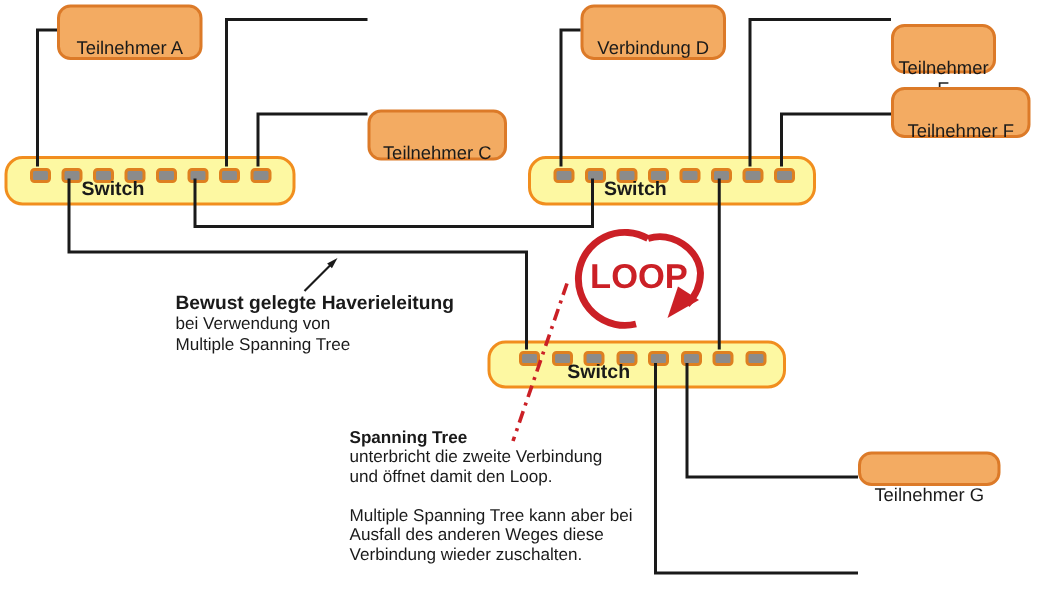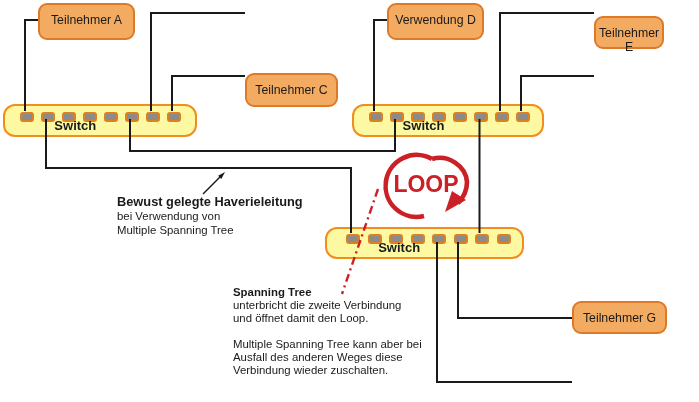--- a/index.html
+++ b/index.html
@@ -7,21 +7,21 @@
   #stage{
     position:relative;width:699px;height:402px;background:#fff;overflow:hidden;
     font-family:"Liberation Sans",sans-serif;color:#1a1a1a;
   }
   .node{
     position:absolute;box-sizing:border-box;
     background:var(--participant-fill,#F3AB62);
     border:2px solid var(--participant-border,#DC7A28);
     border-radius:9px;text-align:center;
   }
-  .node span{display:block;padding-top:8px;font-size:12.3px;color:#1a1a1a;}
+  .node span{display:block;padding-top:20px;font-size:12.3px;color:#1a1a1a;}
   .switch{
     position:absolute;box-sizing:border-box;
     background:var(--switch-fill,#FDF8A2);
     border:2px solid var(--switch-border,#F18E1E);
     border-radius:12px;
   }
   .ports{position:absolute;left:15px;top:6px;display:flex;gap:7px;}
   #sw3 .ports{left:19px;top:5px;gap:7.5px;}
   .port{
     display:block;width:10px;height:6px;border-radius:3px;
@@ -56,26 +56,29 @@
 
 <div id="stage" style="--participant-fill: #F3AB62; --participant-border: #DC7A28; --switch-fill: #FDF8A2; --switch-border: #F18E1E; --port-fill: #8B8B8B; --port-border: #DE8020; --wire: #1A1A1A; --accent-red: #CB2026;">
 
   <div class="node" style="left:38px;top:3px;width:97px;height:37px">
       <span>Teilnehmer A</span>
     </div>
   <div class="node" style="left:245px;top:73px;width:93px;height:34px">
       <span>Teilnehmer C</span>
     </div>
   <div class="node" style="left:387px;top:3px;width:97px;height:37px">
-      <span>Verwendung D</span>
+      <span>Verbindung D</span>
     </div>
   <div class="node" style="left:594px;top:16px;width:70px;height:33px">
       <span>Teilnehmer E</span>
     </div>
-  <div class="node" style="left:572px;top:301px;width:95px;height:33px">
+  <div class="node" style="left:594px;top:58px;width:93px;height:34px">
+      <span>Teilnehmer F</span>
+    </div>
+  <div class="node" style="left:572px;top:301px;width:95px;height:23px">
       <span>Teilnehmer G</span>
     </div>
 
   <div class="switch" id="sw1" style="left:3px;top:104px;width:194px;height:33px">
     <span class="ports">
         <i class="port"></i>
         <i class="port"></i>
         <i class="port"></i>
         <i class="port"></i>
         <i class="port"></i>

